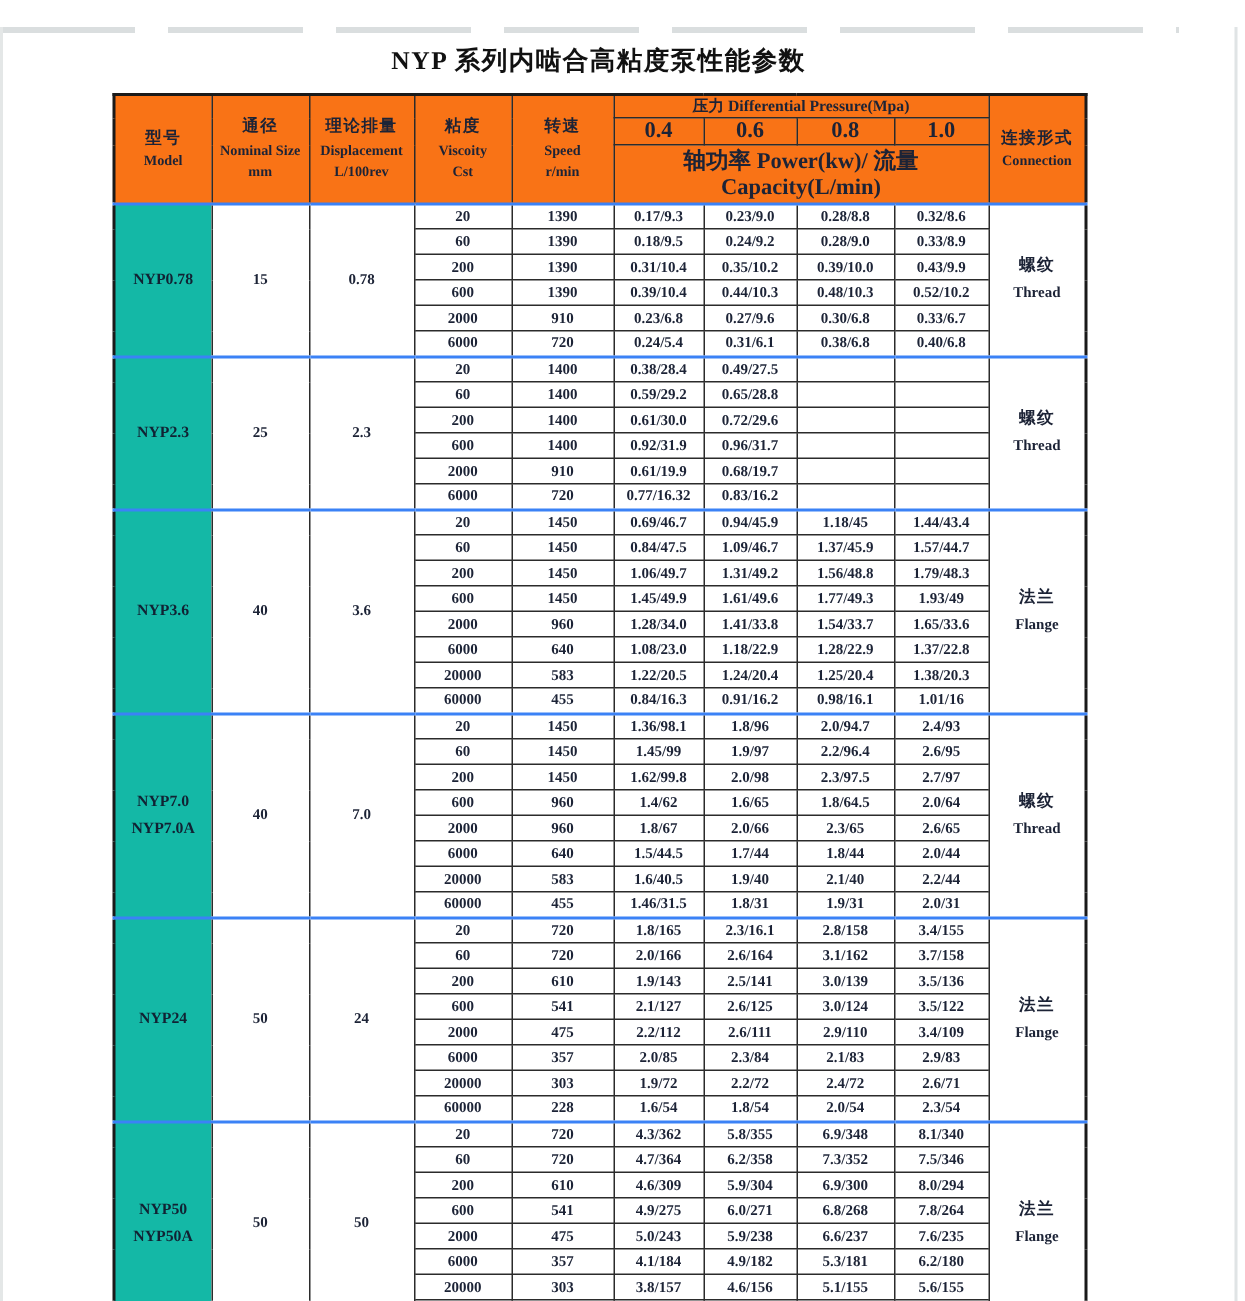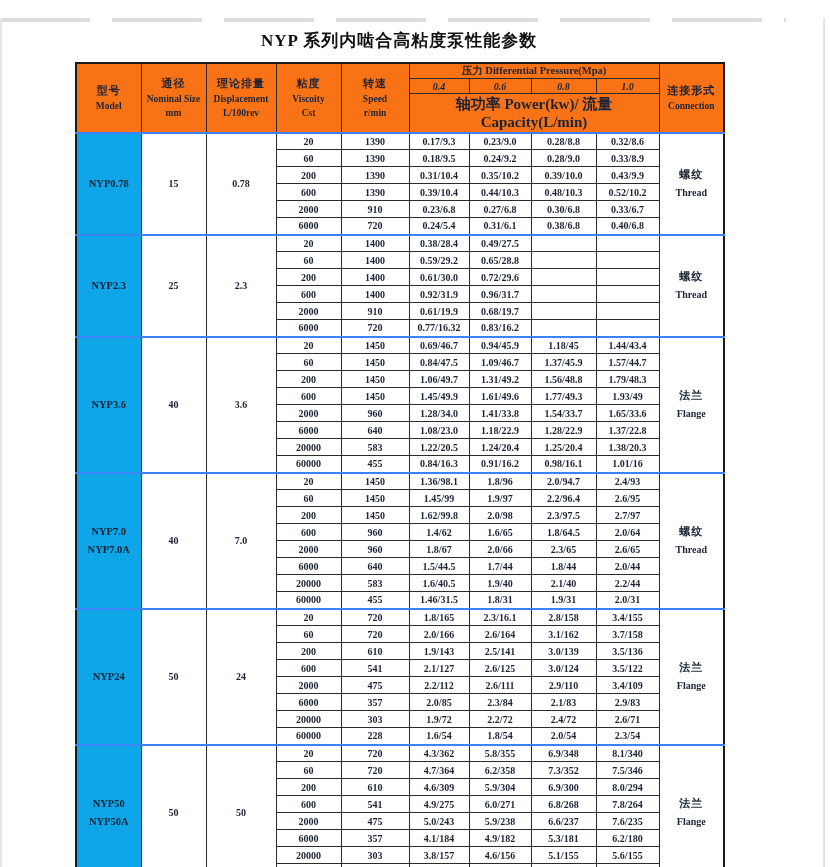--- a/index.html
+++ b/index.html
@@ -30,28 +30,28 @@
 
   th, td {
     border:1px solid #2b2b2b; text-align:center; vertical-align:middle;
     font-weight:bold; color:#1c2336; padding:0 1px;
   }
   table { border:2px solid #1a1a1a; }
   thead th { background:#f97316; }
   .hdr-zh { font-size:11px; letter-spacing:1px; display:block; line-height:1.55; }
   .hdr-en { font-size:9.5px; letter-spacing:0; display:block; line-height:1.5; }
   .hdr-press { font-size:10.5px; height:15px; }
-  .hdr-pval  { font-size:10px; height:15px;font-style:italic; }
+  .hdr-pval  { font-size:15px; height:15px; }
   .hdr-power { font-size:15px; height:39px; }
   thead .rowspan-head { height:69px; }
 
   tbody tr { height:17px; }
   tbody td { font-size:10px; background:#ffffff; }
   td.model-cell {
-    background:#0ea5e9; font-size:10.5px; color:#123; letter-spacing:0;
+    background:#14b8a6; font-size:10.5px; color:#123; letter-spacing:0;
   }
   td.model-cell div { line-height:1.7; }
   td.conn-cell div { line-height:1.8; }
   td.conn-cell .zh { font-size:11px; letter-spacing:1px; }
   td.conn-cell .en { font-size:10px; }
   tr.group-start td { border-top:2px solid #3b82f6; }
 </style>
 </head>
 <body>
 
@@ -216,21 +216,21 @@
             <td>
               <div>2000</div>
             </td>
             <td>
               <div>910</div>
             </td>
             <td>
               <div>0.23/6.8</div>
             </td>
             <td>
-              <div>0.27/6.8</div>
+              <div>0.27/9.6</div>
             </td>
             <td>
               <div>0.30/6.8</div>
             </td>
             <td>
               <div>0.33/6.7</div>
             </td>
           </tr>
           <tr>
             <td>

